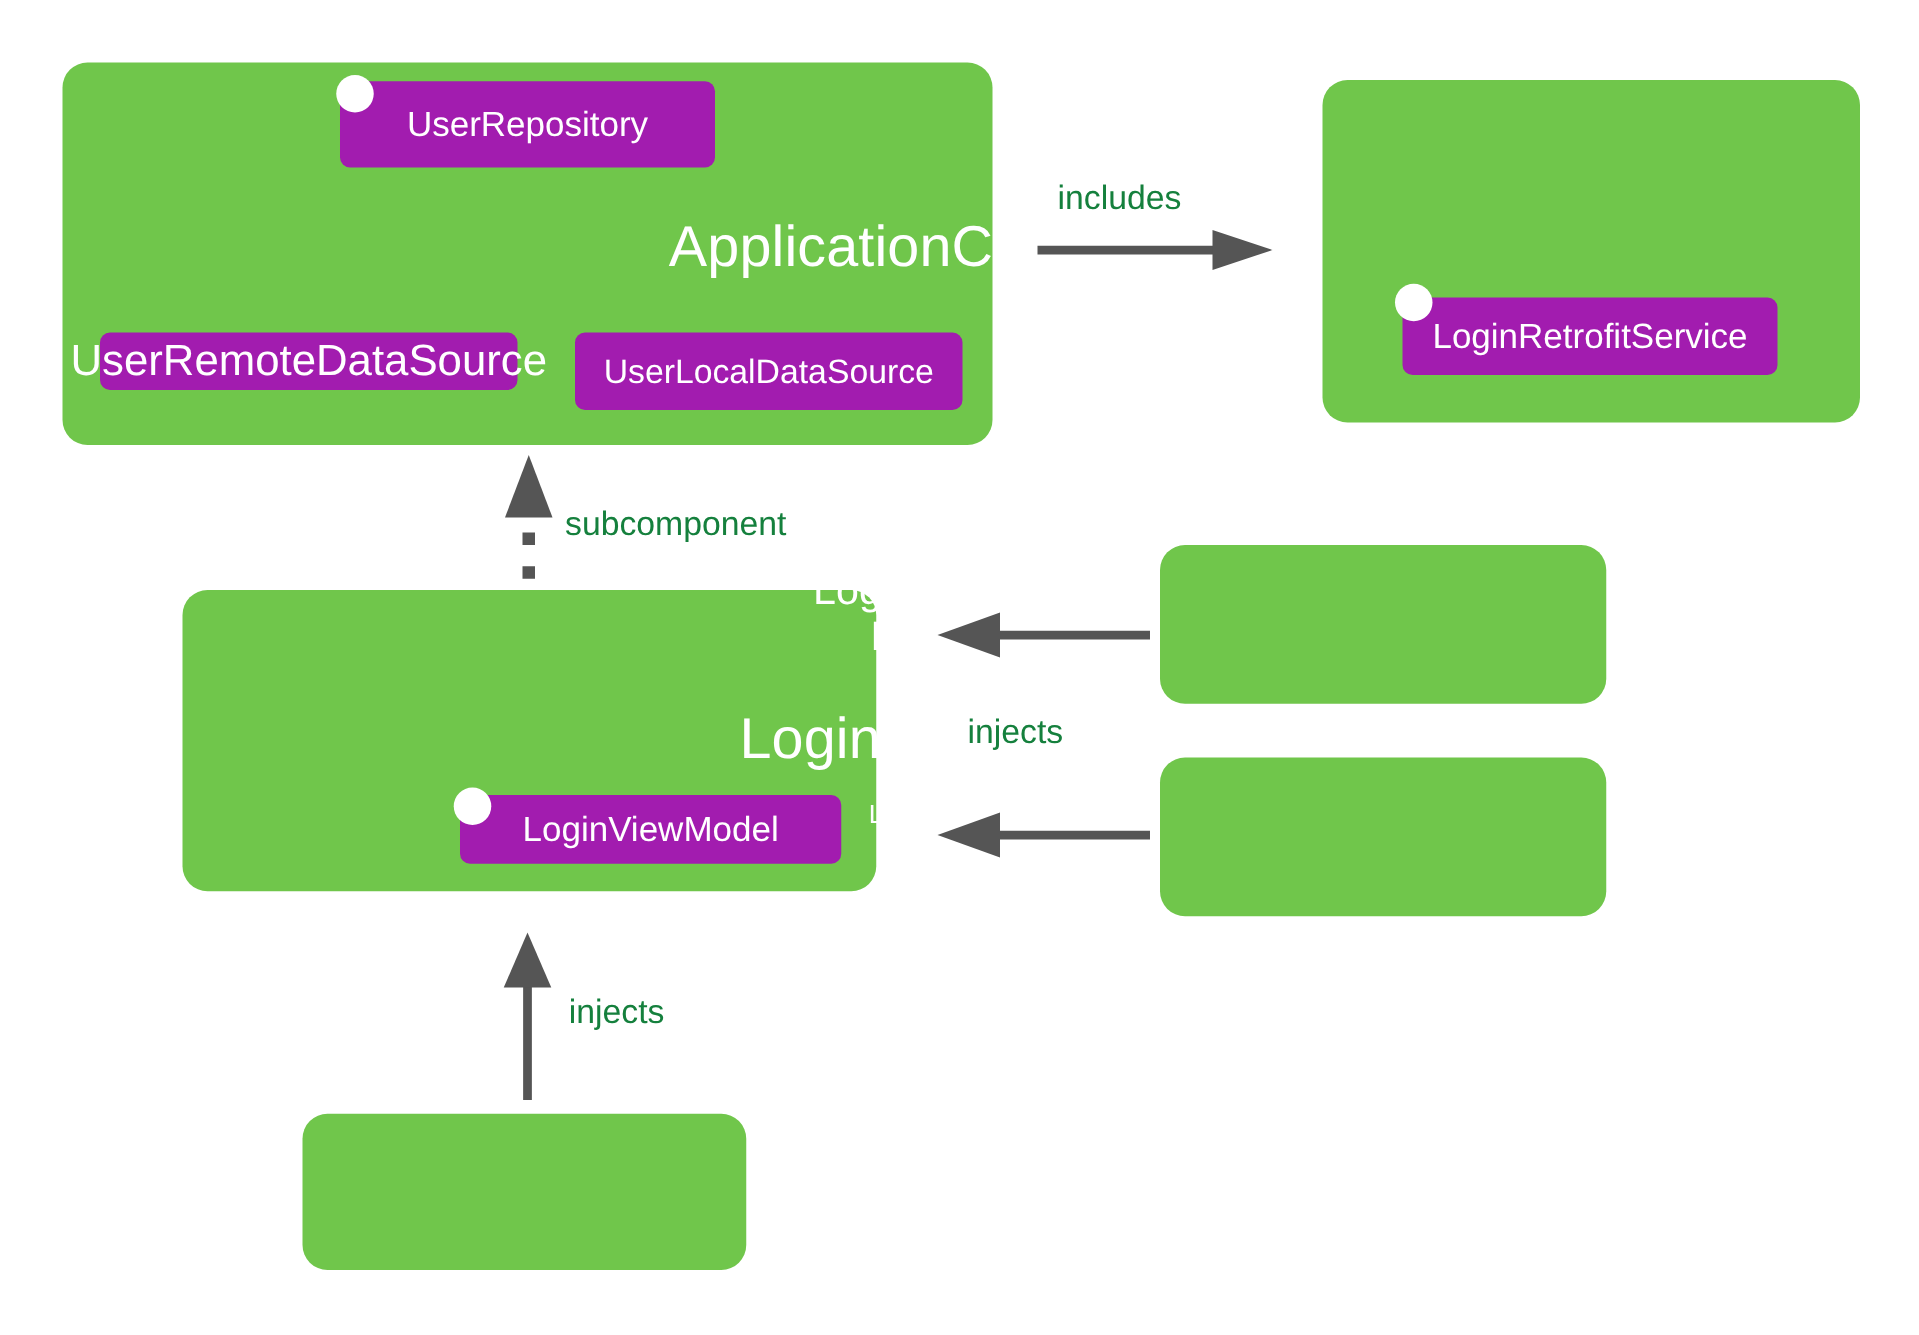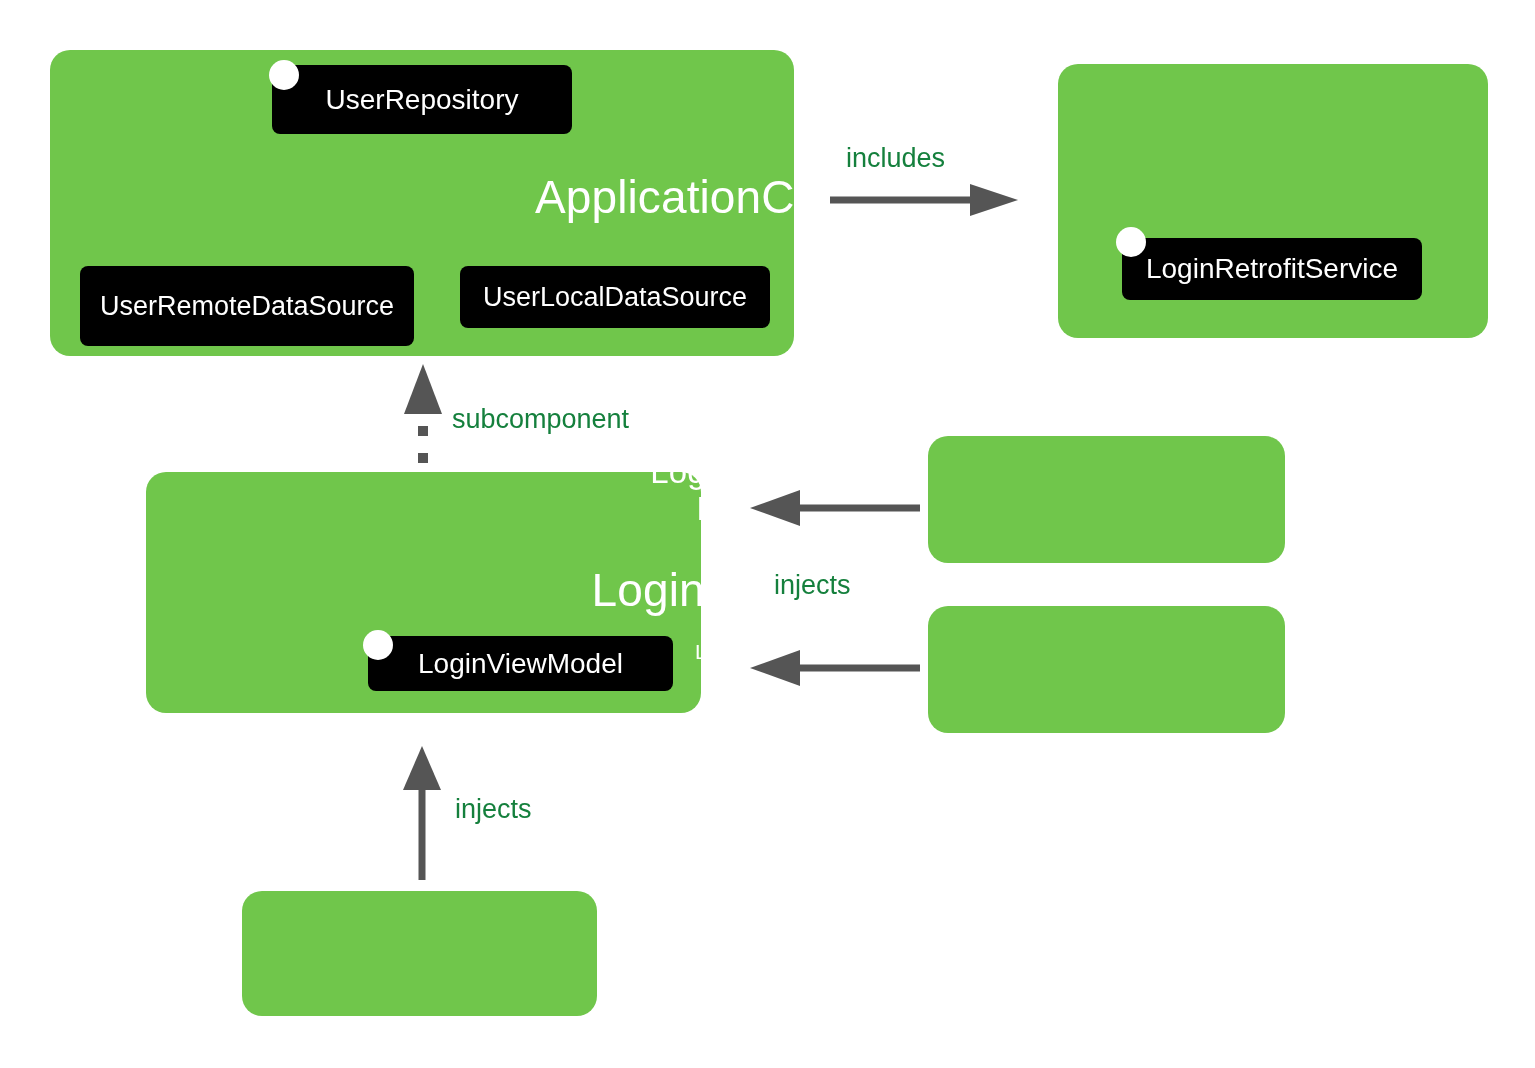--- a/index.html
+++ b/index.html
@@ -35,21 +35,21 @@
     color: #ffffff;
     font-weight: 400;
     line-height: 1.12;
     letter-spacing: 0.1px;
     white-space: pre-line;
   }
 
   
   .dark-chip {
     position: absolute;
-    background: #000000;
+    background: #a21caf;
     border-radius: 8px;
     color: #ffffff;
     display: flex;
     align-items: center;
     justify-content: center;
     box-sizing: border-box;
     font-weight: 400;
     white-space: nowrap;
   }
   .socket-dot {
@@ -71,21 +71,21 @@
     white-space: nowrap;
   }
 
   
   #app-component      { left: 50px;   top: 50px;   width: 744px;  height: 306px; }
   #app-component-title{ top: 172px;   font-size: 46px; }
 
   #chip-user-repository { left: 272px; top: 65px; width: 300px; height: 69px; font-size: 28px; }
   #dot-user-repository  { left: 269px; top: 60px; width: 30px; height: 30px; }
 
-  #chip-user-remote { left: 80px;  top: 266px; width: 334px; height: 80px; font-size: 27px; }
+  #chip-user-remote { left: 80px;  top: 266px; width: 334px; height: 46px; font-size: 35px; }
   #chip-user-local  { left: 460px; top: 266px; width: 310px; height: 62px; font-size: 27px; }
 
   #network-module       { left: 1058px; top: 64px; width: 430px; height: 274px; }
   #network-module-title { top: 133px; font-size: 40px; }
   #chip-login-retrofit  { left: 1122px; top: 238px; width: 300px; height: 62px; font-size: 28px; }
   #dot-login-retrofit   { left: 1116px; top: 227px; width: 30px; height: 30px; }
 
   #login-component       { left: 146px; top: 472px; width: 555px; height: 241px; }
   #login-component-title { top: 565px; font-size: 46px; }
   #chip-login-viewmodel  { left: 368px; top: 636px; width: 305px; height: 55px; font-size: 28px; }

